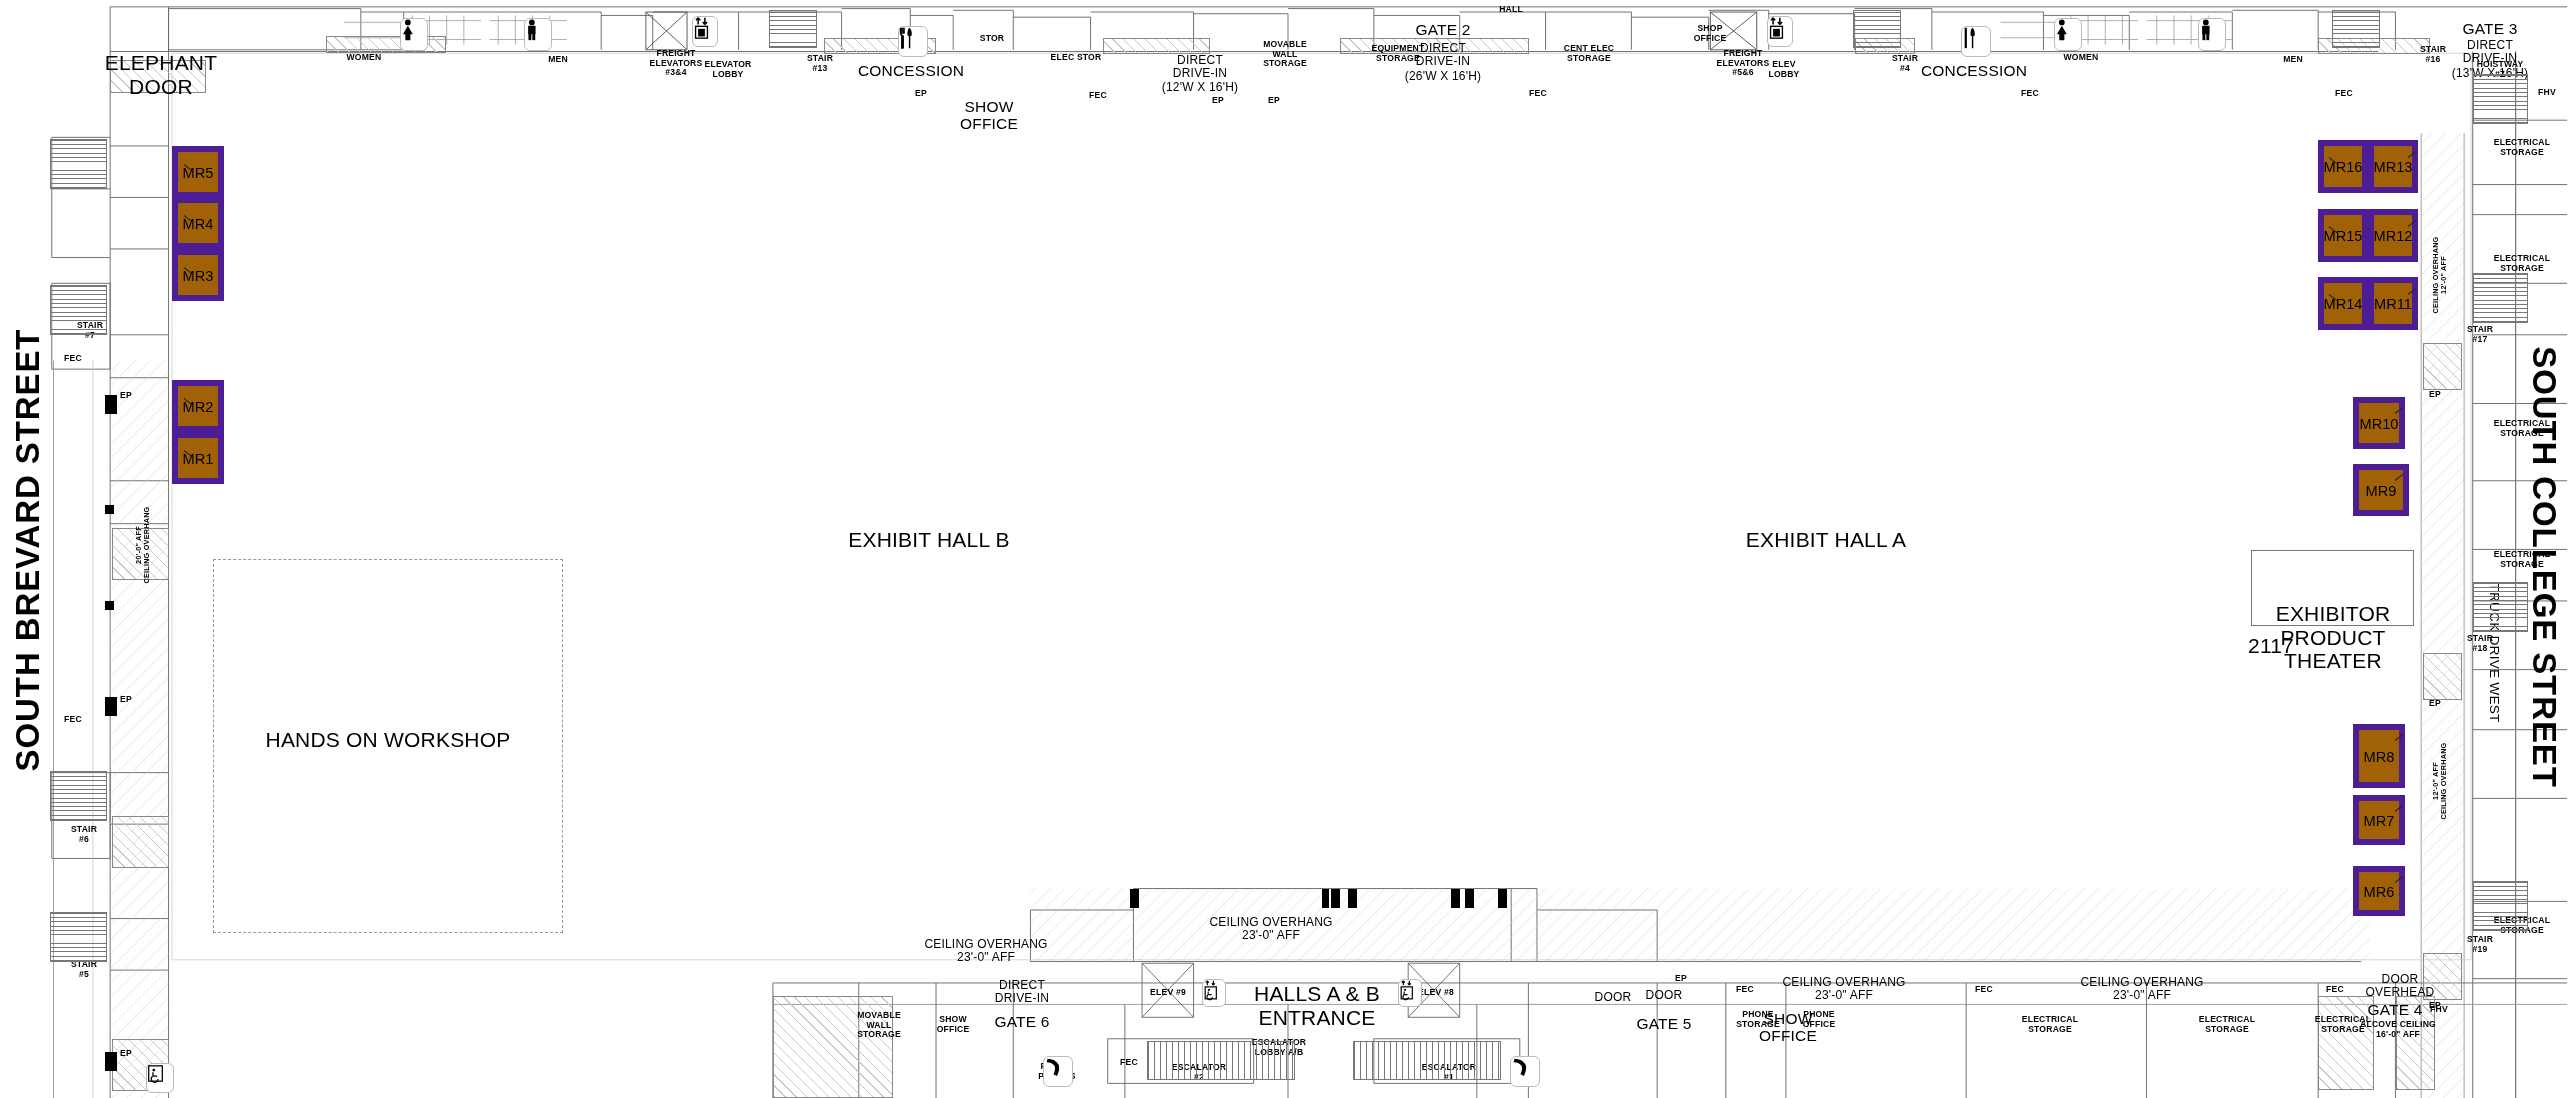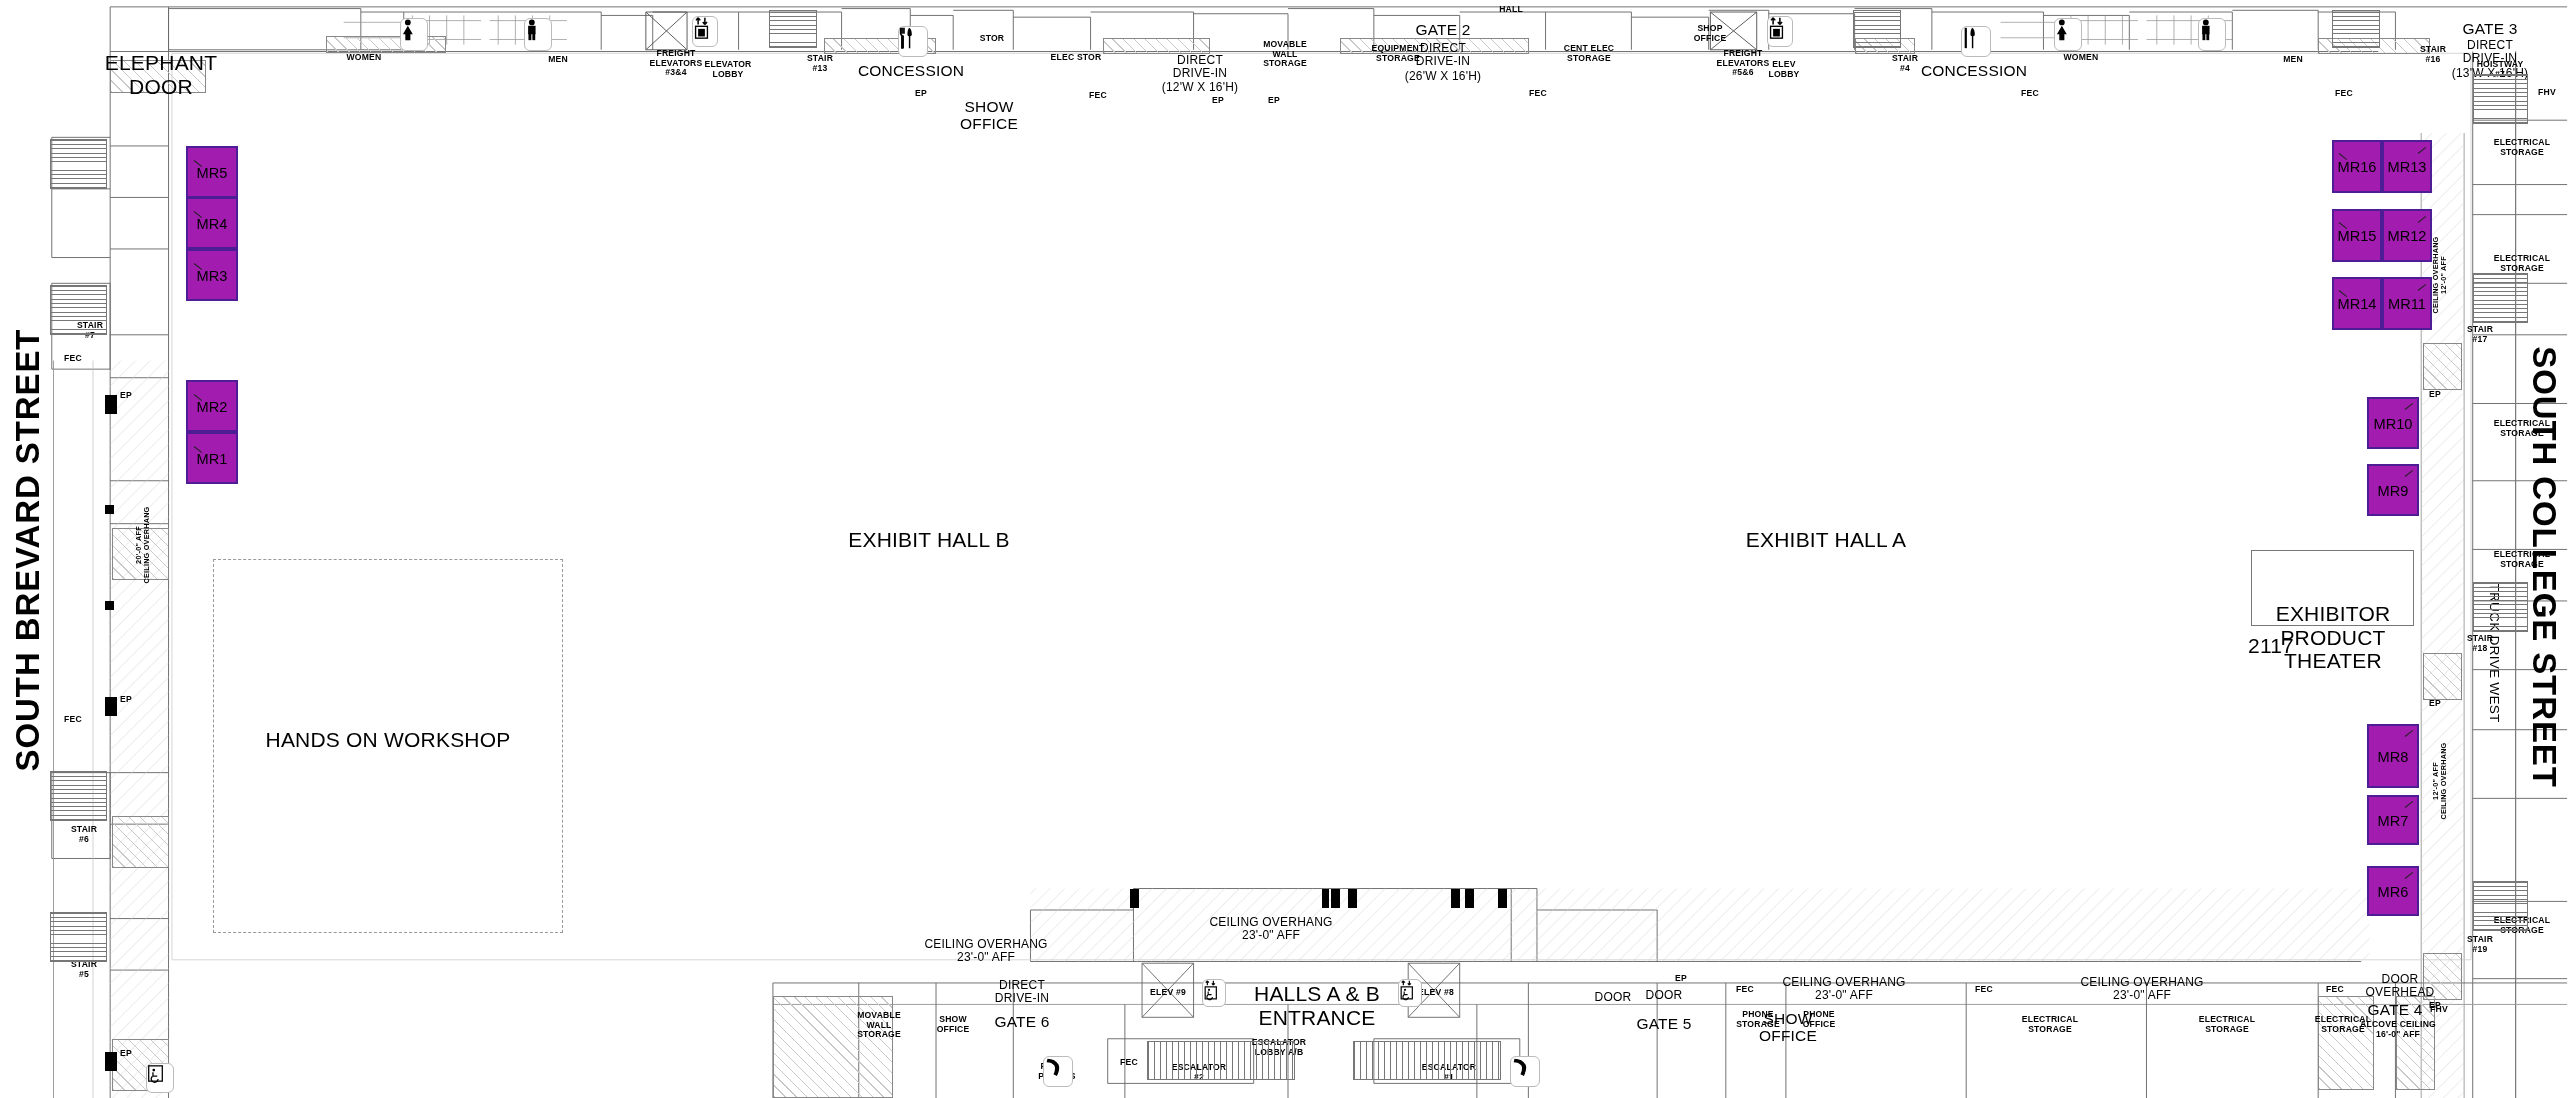--- a/index.html
+++ b/index.html
@@ -11,21 +11,21 @@
        transform:translate(-50%,-50%);letter-spacing:0.2px;}
   .t6{font-size:7.3px;font-weight:bold;}
   .t7{font-size:8.6px;font-weight:bold;}
   .t10{font-size:12px;font-weight:normal;}
   .t12{font-size:13.7px;font-weight:normal;}
   .t14{font-size:15.5px;font-weight:normal;}
   .t18{font-size:21px;font-weight:normal;}
   .t34{font-size:33px;font-weight:bold;letter-spacing:0.9px;}
   .rot90{transform:translate(-50%,-50%) rotate(-90deg);}
   .rotp90{transform:translate(-50%,-50%) rotate(90deg);}
-  .room{position:absolute;border:2px solid #4c1d95;background:#a21caf;box-sizing:border-box;margin-left:14px;}
+  .room{position:absolute;border:6px solid #4c1d95;background:#a16207;box-sizing:border-box;}
   .room .rname{position:absolute;left:50%;top:52%;transform:translate(-50%,-50%);
        font-size:14.6px;white-space:nowrap;}
   .tick{position:absolute;width:10.3px;height:1px;background:#222;
         transform:rotate(38deg);transform-origin:left center;}
   .box{position:absolute;border:1px solid #777;background:#fff;box-sizing:border-box;}
   .dash{position:absolute;border:1.3px dashed #999;background:#fff;box-sizing:border-box;}
   .icon{position:absolute;border:0.9px solid #bbb;border-radius:6px;background:#fff;
         display:flex;align-items:center;justify-content:center;}
   .hatch{position:absolute;box-sizing:border-box;
      background-image:repeating-linear-gradient(45deg,#c9c9c9 0 0.9px,transparent 0.9px 7.7px);

